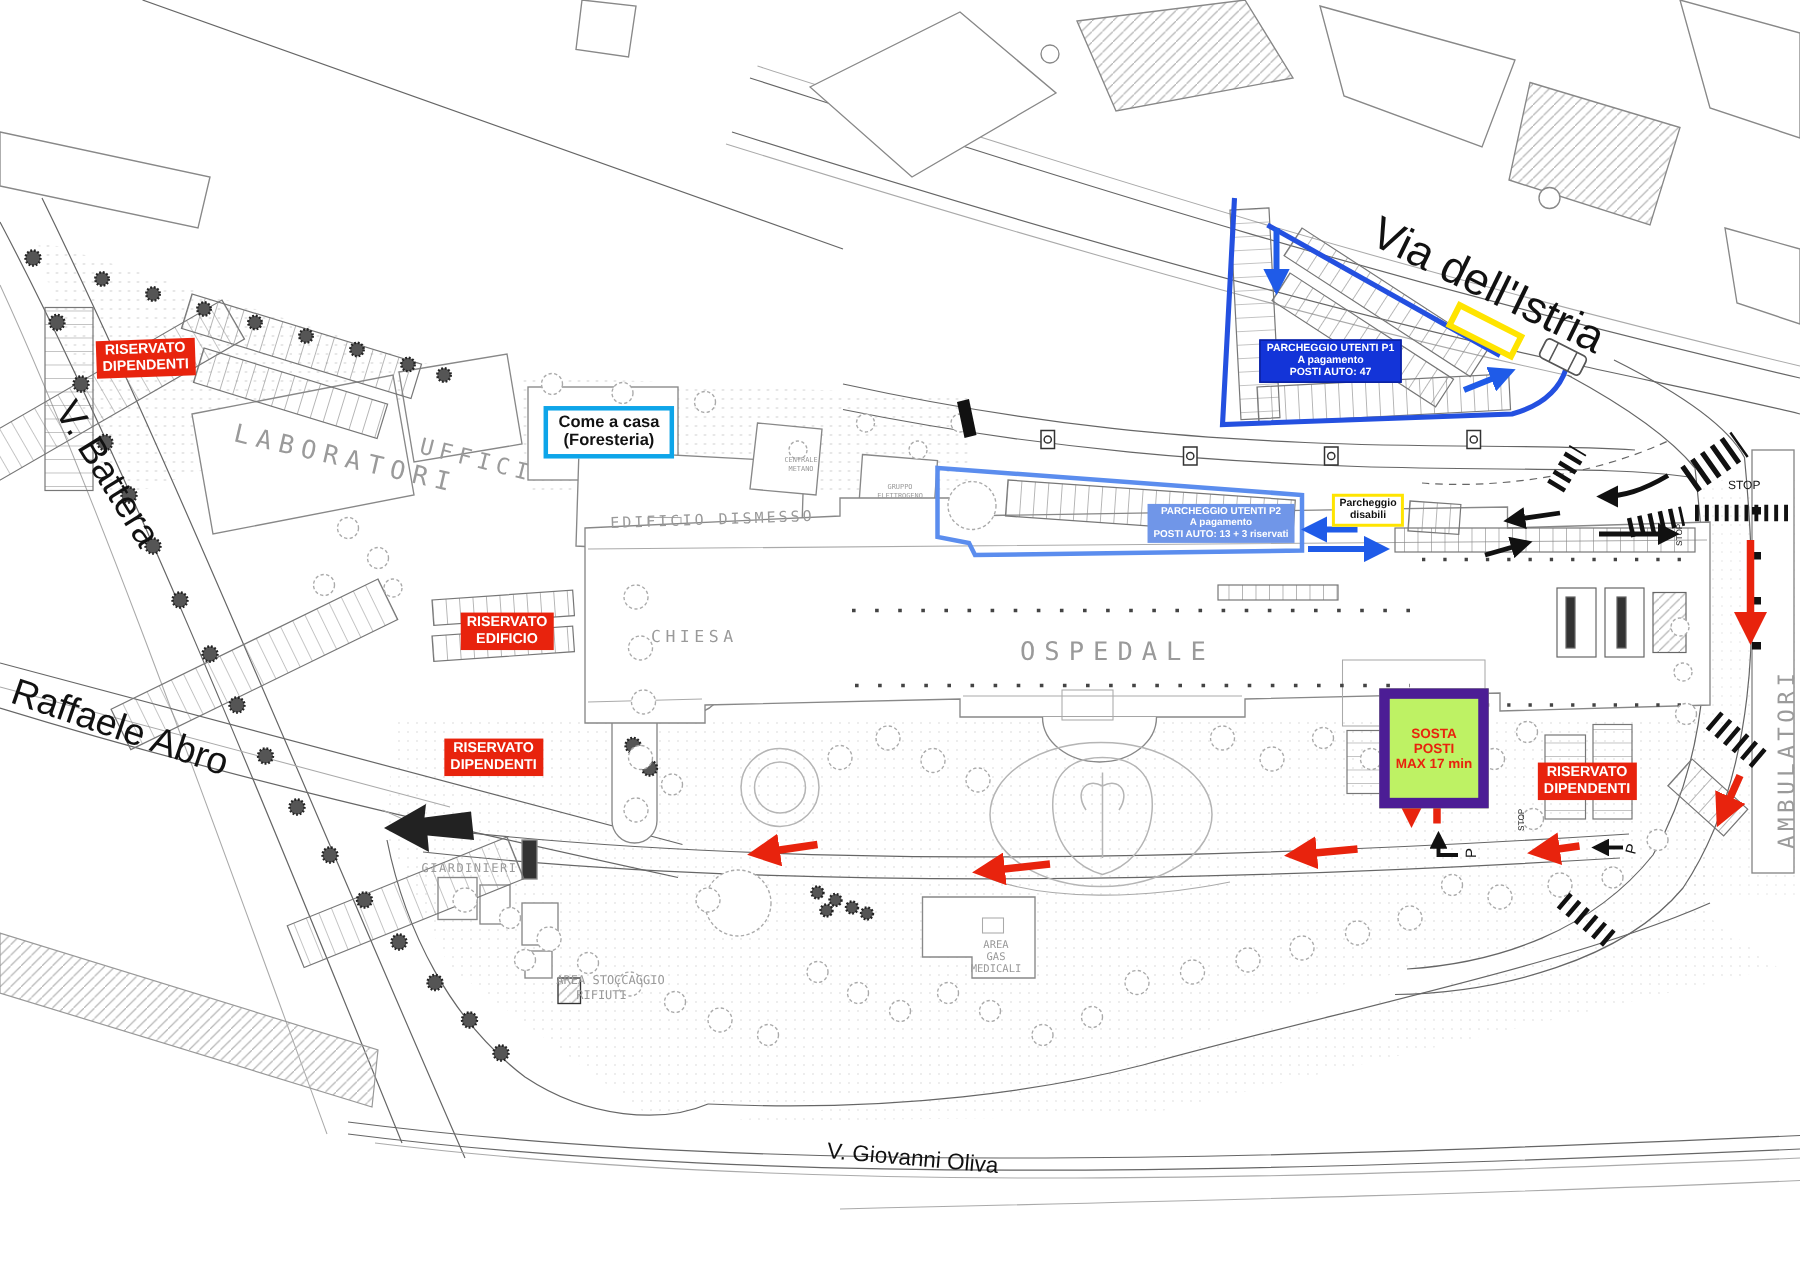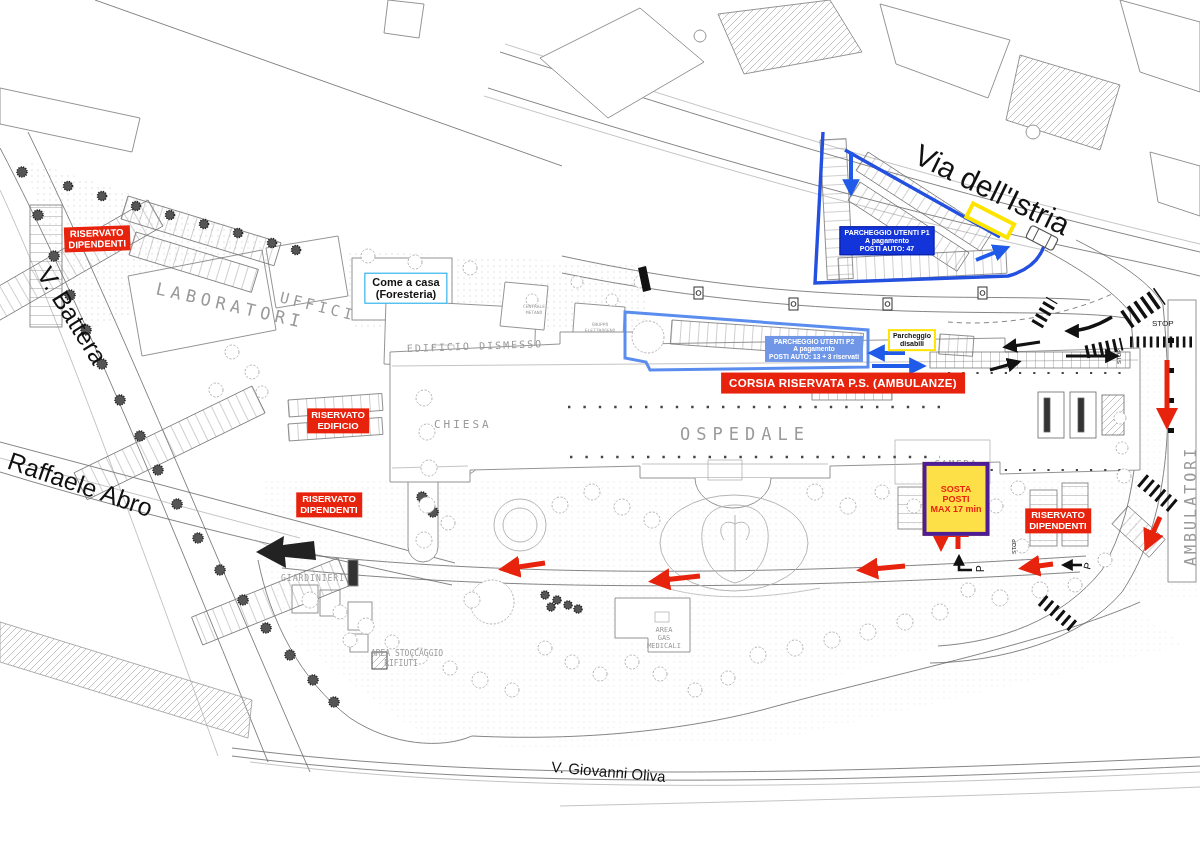--- a/index.html
+++ b/index.html
@@ -7,22 +7,22 @@
   #plan{position:relative;width:1200px;height:848px;background:#fff;}
   #basemap{position:absolute;left:0;top:0;}
   .sign{position:absolute;transform:translate(-50%,-50%);text-align:center;line-height:1.12;
     font-weight:bold;white-space:nowrap;}
   .sign div{pointer-events:none;}
   .red-box{background:#e8230d;color:#fff;font-size:9.5px;padding:2px 4px;}
   .corsia{background:#e8230d;color:#fff;font-size:11.5px;padding:4px 8px;letter-spacing:.3px;}
   .p1-box{background:#1334d8;color:#fff;font-size:7px;padding:2px 4px;border:1px solid #0a1f9e;}
   .p2-box{background:#7096e8;color:#fff;font-size:6.6px;padding:2px 4px;}
   .dis-box{background:#fff;color:#111;font-size:7px;border:2.5px solid #ffe400;padding:1px 3px;}
-  .sosta-box{background:#fde047;color:#e8230d;font-size:9px;border:4px solid #4c1d95;padding:18px 4px;}
-  .casa-box{background:#fff;color:#111;font-size:11px;border:1px solid #0ea5e9;padding:2px 7px;}
+  .sosta-box{background:#bef264;color:#e8230d;font-size:9px;border:7px solid #4c1d95;padding:18px 4px;}
+  .casa-box{background:#fff;color:#111;font-size:11px;border:3px solid #0ea5e9;padding:2px 7px;}
   text{user-select:none;}
   .street{fill:#111;font-family:"Liberation Sans",sans-serif;}
   .cad{fill:#9a9a9a;font-family:"DejaVu Sans Mono",monospace;}
   .cadc{fill:#9a9a9a;font-family:"DejaVu Sans Mono",monospace;text-anchor:middle;}
   .ln{stroke:#666;stroke-width:.8;fill:none;}
   .lnl{stroke:#aaa;stroke-width:.7;fill:none;}
   .bld{stroke:#888;stroke-width:.9;fill:#fff;}
   .stall{stroke:#777;stroke-width:.8;fill:url(#pv);}
   .stallh{stroke:#777;stroke-width:.8;fill:url(#ph);}
   .t{stroke:#aaa;stroke-width:.9;fill:#fff;stroke-dasharray:2.2,1.6;}
@@ -457,23 +457,20 @@
 <div class="sign red-box" style="left:338px;top:421px;">
   <div>RISERVATO</div>
   <div>EDIFICIO</div>
 </div>
 
 <div class="sign red-box" style="left:329px;top:505px;">
   <div>RISERVATO</div>
   <div>DIPENDENTI</div>
 </div>
 
-<div class="sign corsia" style="left:843px;top:383px;">
-  <div>CORSIA RISERVATA P.S. (AMBULANZE)</div>
-</div>
 
 <div class="sign p1-box" style="left:887px;top:241px;">
   <div>PARCHEGGIO UTENTI P1</div>
   <div>A pagamento</div>
   <div>POSTI AUTO: 47</div>
 </div>
 
 <div class="sign p2-box" style="left:814px;top:349px;">
   <div>PARCHEGGIO UTENTI P2</div>
   <div>A pagamento</div>

